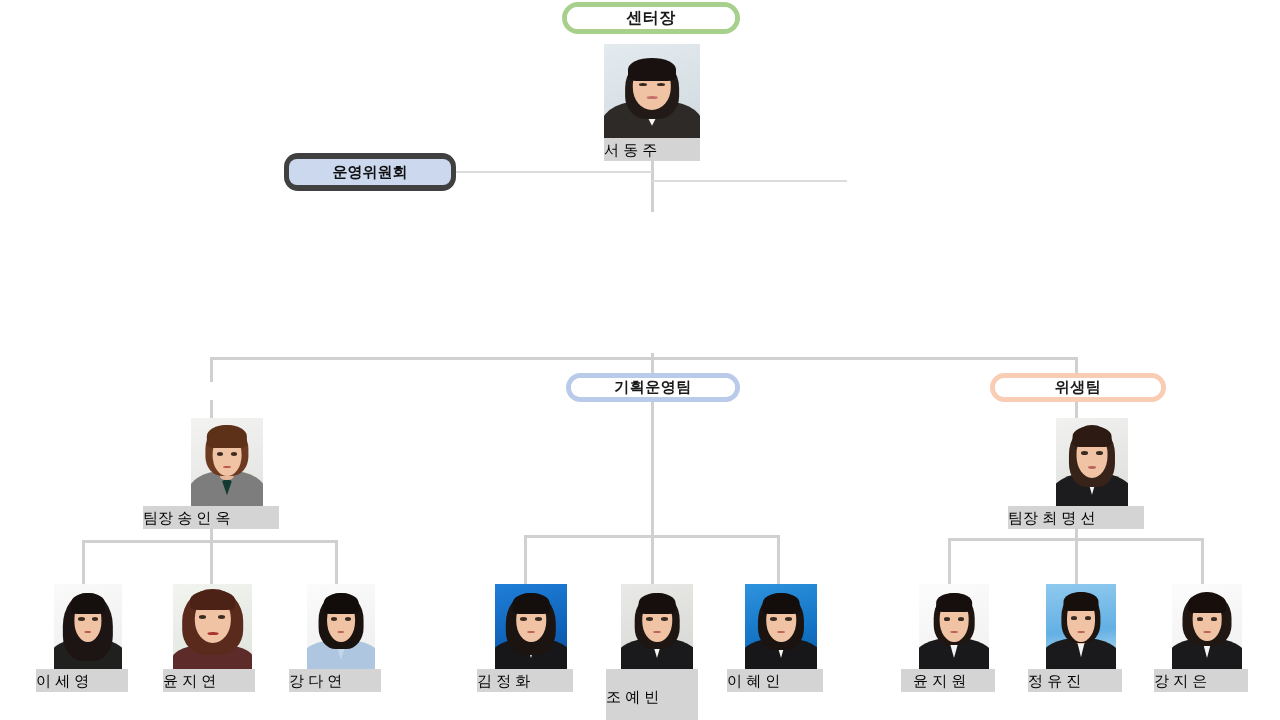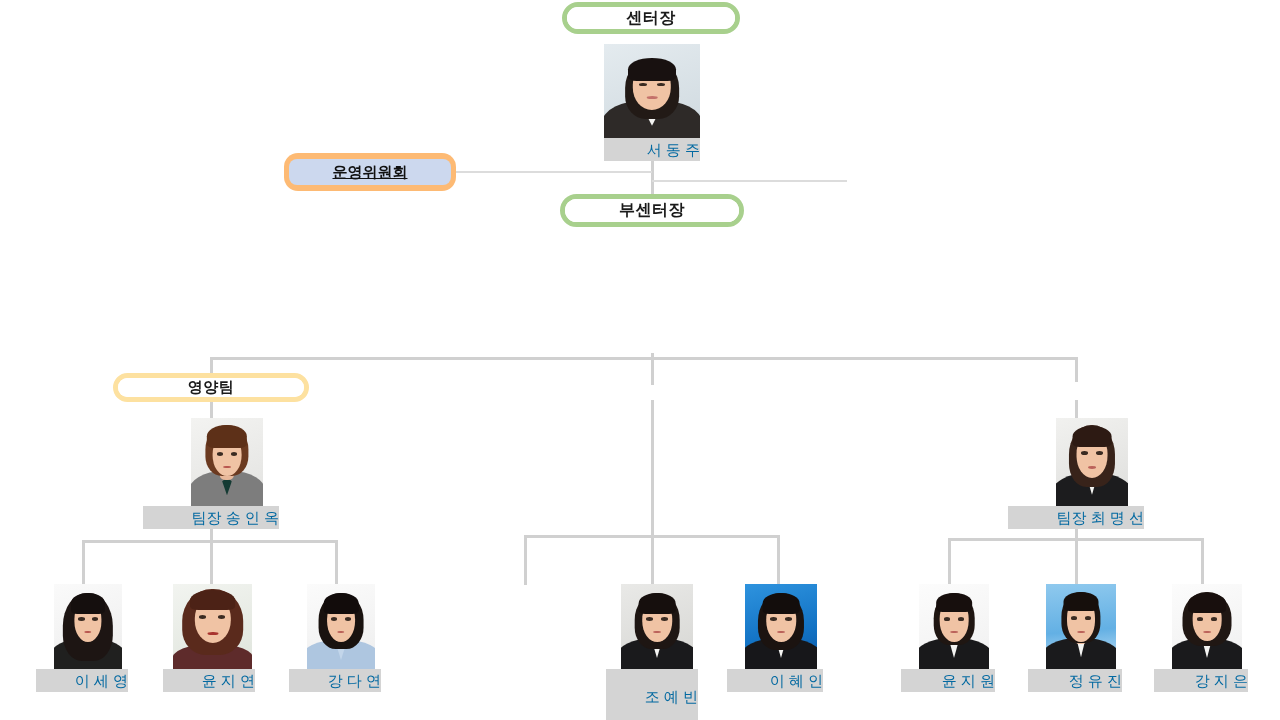--- a/index.html
+++ b/index.html
@@ -71,42 +71,42 @@
     white-space: nowrap;
   }
   .pill-solid .inner {
     width: calc(100% - 10px);
     height: calc(100% - 12px);
     border-radius: 8px;
     display: flex;
     align-items: center;
     justify-content: center;
   }
-  .comm-left  { background: #fdba74; text-decoration: underline; }
+  .comm-left  { background: #404040; }
   .comm-left  .inner { background: #ccd8ee; }
   .comm-right { background: #fdeec3; }
   .comm-right .inner { background: #fdeec3; }
 
   
   .person {
     position: absolute;
     z-index: 3;
     display: flex;
     flex-direction: column;
     align-items: center;
   }
   .photo {
     position: relative;
     overflow: hidden;
     background: #dfe3e6;
   }
   .name {
     background: #d4d4d4;
-    color: #0369a1;
-    text-align: right;
+    color: #000000;
+    text-align: left;
     line-height: 1.15;
     white-space: nowrap;
     font-weight: normal;
   }
 
   
   .pt { position: absolute; inset: 0; }
   .bg { position: absolute; inset: 0; }
   .neck {
     position: absolute; left: 50%; transform: translateX(-50%);
@@ -203,28 +203,22 @@
       </div>
     </div>
     <div class="name" style="width:96px; font-size:15px; padding:3px 0;">서 동 주</div>
   </div>
 
   <div class="pill-solid comm-left" style="left:284px; top:153px; width:172px; height:38px; font-size:15px;">
     <span class="inner">운영위원회</span>
   </div>
 
 
-  <div class="pill pill-center" style="left:560px; top:194px; width:184px; height:33px; font-size:16px;">
-    <span class="inner">부센터장</span>
-  </div>
-
-
-  <div class="pill pill-team-a" style="left:113px; top:373px; width:196px; height:29px; font-size:15px;">
-    <span class="inner">영양팀</span>
-  </div>
+
+
 
   <div class="person" style="left:175px; top:418px;">
     <div class="photo" style="width:72px; height:88px;">
       <div class="pt">
         <div class="bg" style="background:linear-gradient(160deg,#f3f3f1 0%,#e2e2e0 100%);"></div>
         <div class="body-sh" style="width:108%; height:40%; background:#7d7d7d;"></div>
         <div class="collar" style="width:56%; height:32%; background:#143a33;"></div>
         <div class="neck" style="top:58%; width:20%; height:12%;"></div>
         <div class="hair-back" style="top:8%; width:60%; height:58%; background:#6b3a20;"></div>
         <div class="face" style="top:20%; width:40%; height:46%;"></div>
@@ -283,21 +277,41 @@
         <div class="face" style="top:20%; width:41%; height:48%;"></div>
         <div class="hair-top" style="top:11%; width:51%; height:24%; background:#120c0b;"></div>
         <div class="eye" style="left:35%; top:39%;"></div>
         <div class="eye" style="left:56%; top:39%;"></div>
         <div class="mouth" style="top:55%; background:#bb625a;"></div>
       </div>
     </div>
     <div class="name" style="width:92px; font-size:15px; padding:3px 0; margin-left:-12px;">강 다 연</div>
   </div>
 
-
+  <div class="pill pill-team-b" style="left:566px; top:373px; width:174px; height:29px; font-size:15px;">
+    <span class="inner">기획운영팀</span>
+  </div>
+
+  <div class="person" style="left:489px; top:584px;">
+    <div class="photo" style="width:72px; height:85px;">
+      <div class="pt">
+        <div class="bg" style="background:linear-gradient(165deg,#1f7fd8 0%,#0f62b8 60%,#0b4f9c 100%);"></div>
+        <div class="body-sh" style="width:112%; height:36%; background:#17171a;"></div>
+        <div class="collar" style="width:50%; height:34%;"></div>
+        <div class="neck" style="top:60%; width:19%; height:12%;"></div>
+        <div class="hair-back" style="top:10%; width:70%; height:74%; background:#1c1411;"></div>
+        <div class="face" style="top:20%; width:41%; height:48%;"></div>
+        <div class="hair-top" style="top:11%; width:51%; height:24%; background:#140e0c;"></div>
+        <div class="eye" style="left:35%; top:39%;"></div>
+        <div class="eye" style="left:56%; top:39%;"></div>
+        <div class="mouth" style="top:55%; background:#bb625a;"></div>
+      </div>
+    </div>
+    <div class="name" style="width:96px; font-size:15px; padding:3px 0; margin-left:-12px;">김 정 화</div>
+  </div>
 
   <div class="person" style="left:616px; top:584px;">
     <div class="photo" style="width:72px; height:85px;">
       <div class="pt">
         <div class="bg" style="background:linear-gradient(160deg,#e9e9e7 0%,#d6d6d3 100%);"></div>
         <div class="body-sh" style="width:112%; height:36%; background:#1a1a1c;"></div>
         <div class="collar" style="width:50%; height:34%;"></div>
         <div class="neck" style="top:60%; width:19%; height:12%;"></div>
         <div class="hair-back" style="top:10%; width:62%; height:66%; background:#1e1613;"></div>
         <div class="face" style="top:20%; width:41%; height:48%;"></div>
@@ -321,20 +335,23 @@
         <div class="face" style="top:20%; width:41%; height:48%;"></div>
         <div class="hair-top" style="top:11%; width:51%; height:24%; background:#130d0c;"></div>
         <div class="eye" style="left:35%; top:39%;"></div>
         <div class="eye" style="left:56%; top:39%;"></div>
         <div class="mouth" style="top:55%; background:#bb625a;"></div>
       </div>
     </div>
     <div class="name" style="width:96px; font-size:15px; padding:3px 0; margin-left:-12px;">이 혜 인</div>
   </div>
 
+  <div class="pill pill-team-c" style="left:990px; top:373px; width:176px; height:29px; font-size:15px;">
+    <span class="inner">위생팀</span>
+  </div>
 
   <div class="person" style="left:1040px; top:418px;">
     <div class="photo" style="width:72px; height:88px;">
       <div class="pt">
         <div class="bg" style="background:linear-gradient(160deg,#f1f1ef 0%,#dededc 100%);"></div>
         <div class="body-sh" style="width:112%; height:38%; background:#1c1c1e;"></div>
         <div class="collar" style="width:50%; height:34%;"></div>
         <div class="neck" style="top:58%; width:19%; height:13%;"></div>
         <div class="hair-back" style="top:8%; width:64%; height:70%; background:#38231a;"></div>
         <div class="face" style="top:18%; width:43%; height:50%;"></div>
@@ -355,21 +372,21 @@
         <div class="collar" style="width:48%; height:34%;"></div>
         <div class="neck" style="top:60%; width:19%; height:12%;"></div>
         <div class="hair-back" style="top:10%; width:58%; height:62%; background:#1f1612;"></div>
         <div class="face" style="top:19%; width:41%; height:49%;"></div>
         <div class="hair-top" style="top:10%; width:51%; height:23%; background:#170f0d;"></div>
         <div class="eye" style="left:35%; top:39%;"></div>
         <div class="eye" style="left:56%; top:39%;"></div>
         <div class="mouth" style="top:55%; background:#bb625a;"></div>
       </div>
     </div>
-    <div class="name" style="width:94px; font-size:15px; padding:3px 0; margin-left:-12px;">윤 지 원</div>
+    <div class="name" style="width:94px; font-size:15px; padding:3px 12px; margin-left:-12px;">윤 지 원</div>
   </div>
 
   <div class="person" style="left:1040px; top:584px;">
     <div class="photo" style="width:70px; height:85px;">
       <div class="pt">
         <div class="bg" style="background:linear-gradient(175deg,#8fc9ee 0%,#63b0e4 55%,#cfe6f6 100%);"></div>
         <div class="body-sh" style="width:112%; height:36%; background:#1a1a1c;"></div>
         <div class="collar" style="width:44%; height:36%;"></div>
         <div class="neck" style="top:58%; width:19%; height:13%;"></div>
         <div class="hair-back" style="top:9%; width:56%; height:60%; background:#1e1511;"></div>

